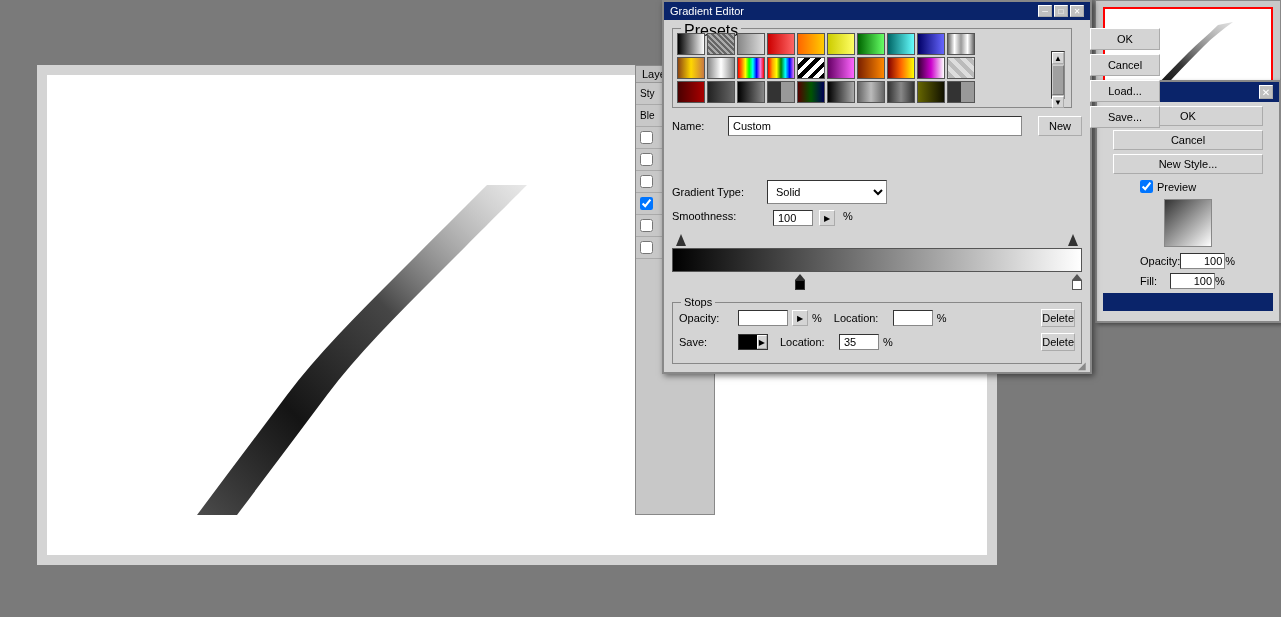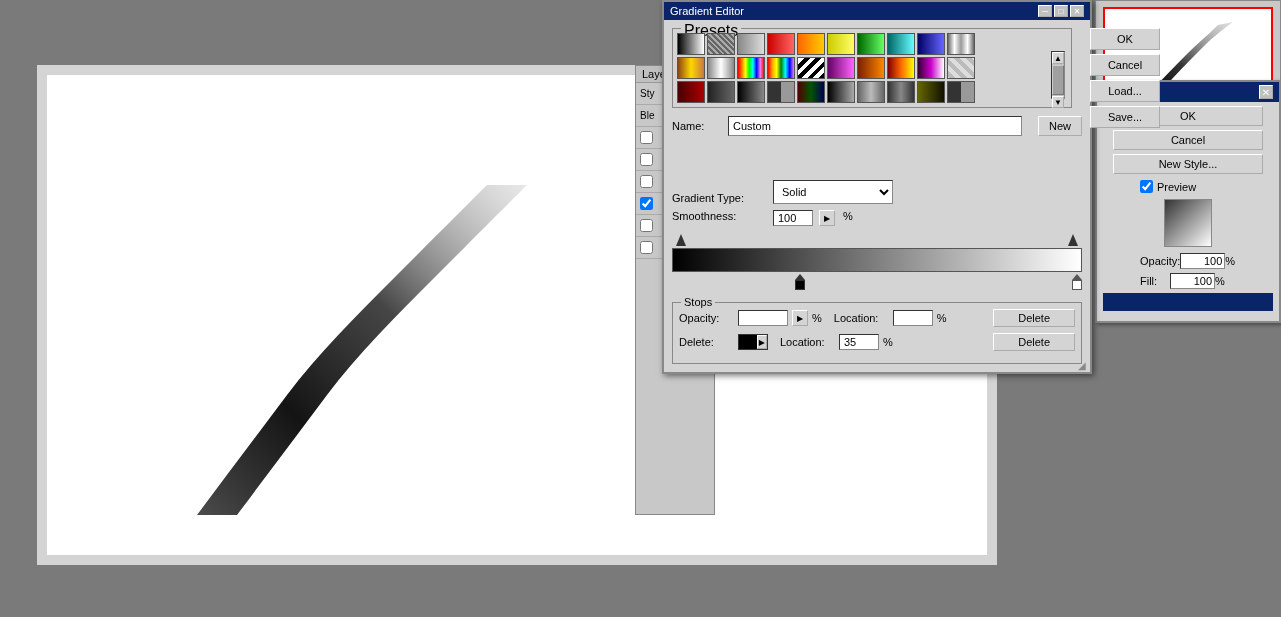--- a/index.html
+++ b/index.html
@@ -276,23 +276,22 @@
       padding: 3px 10px;
       background: #d4d4d4;
       border: 1px outset #fff;
       font-size: 11px;
       cursor: pointer;
       white-space: nowrap;
     }
 
     .gradient-type-row {
       display: flex;
-      align-items: flex-end;
+      align-items: center;
       margin-bottom: 6px;
-      gap: 6px;
       margin-top: 44px;
     }
     .gt-label { font-size: 11px; width: 95px; }
     .gt-select {
       width: 120px;
       border: 1px inset #888;
       background: white;
       font-size: 11px;
       padding: 4px;
     }
@@ -365,21 +364,21 @@
     .stop-pct { font-size: 11px; }
     .stop-loc-label { font-size: 11px; margin-left: 8px; width: 55px; }
     .stop-loc-input {
       width: 40px;
       border: 1px inset #888;
       background: white;
       font-size: 11px;
       padding: 1px 4px;
     }
     .delete-btn {
-      padding: 2px 24px;
+      padding: 2px 0;
       background: #d4d4d4;
       border: 1px outset #fff;
       font-size: 11px;
       cursor: pointer;
       margin-left: auto;
     }
     .color-swatch {
       width: 30px;
       height: 16px;
       background: black;
@@ -648,21 +647,21 @@
           <input class="stop-input" id="opacity-stop-input" style="">
           <div class="sm-arrow">▶</div>
           <span class="stop-pct">%</span>
           <span class="stop-loc-label">Location:</span>
           <input class="stop-loc-input" id="opacity-loc-input" style="">
           <span class="stop-pct">%</span>
           <button class="delete-btn">Delete</button>
         </div>
 
         <div class="stop-row">
-          <span class="stop-label">Delete:</span>
+          <span class="stop-label">Save:</span>
           <div class="color-swatch" style="display:flex;align-items:center;">
             <div style="width:22px;height:14px;background:black;margin-left:2px;"></div>
             <div class="sm-arrow" style="height:14px;width:14px;margin-left:0;">▶</div>
           </div>
           <span class="stop-loc-label">Location:</span>
           <input class="stop-loc-input" id="color-loc-input" value="35" style="">
           <span class="stop-pct">%</span>
           <button class="delete-btn">Delete</button>
         </div>
       </div>

